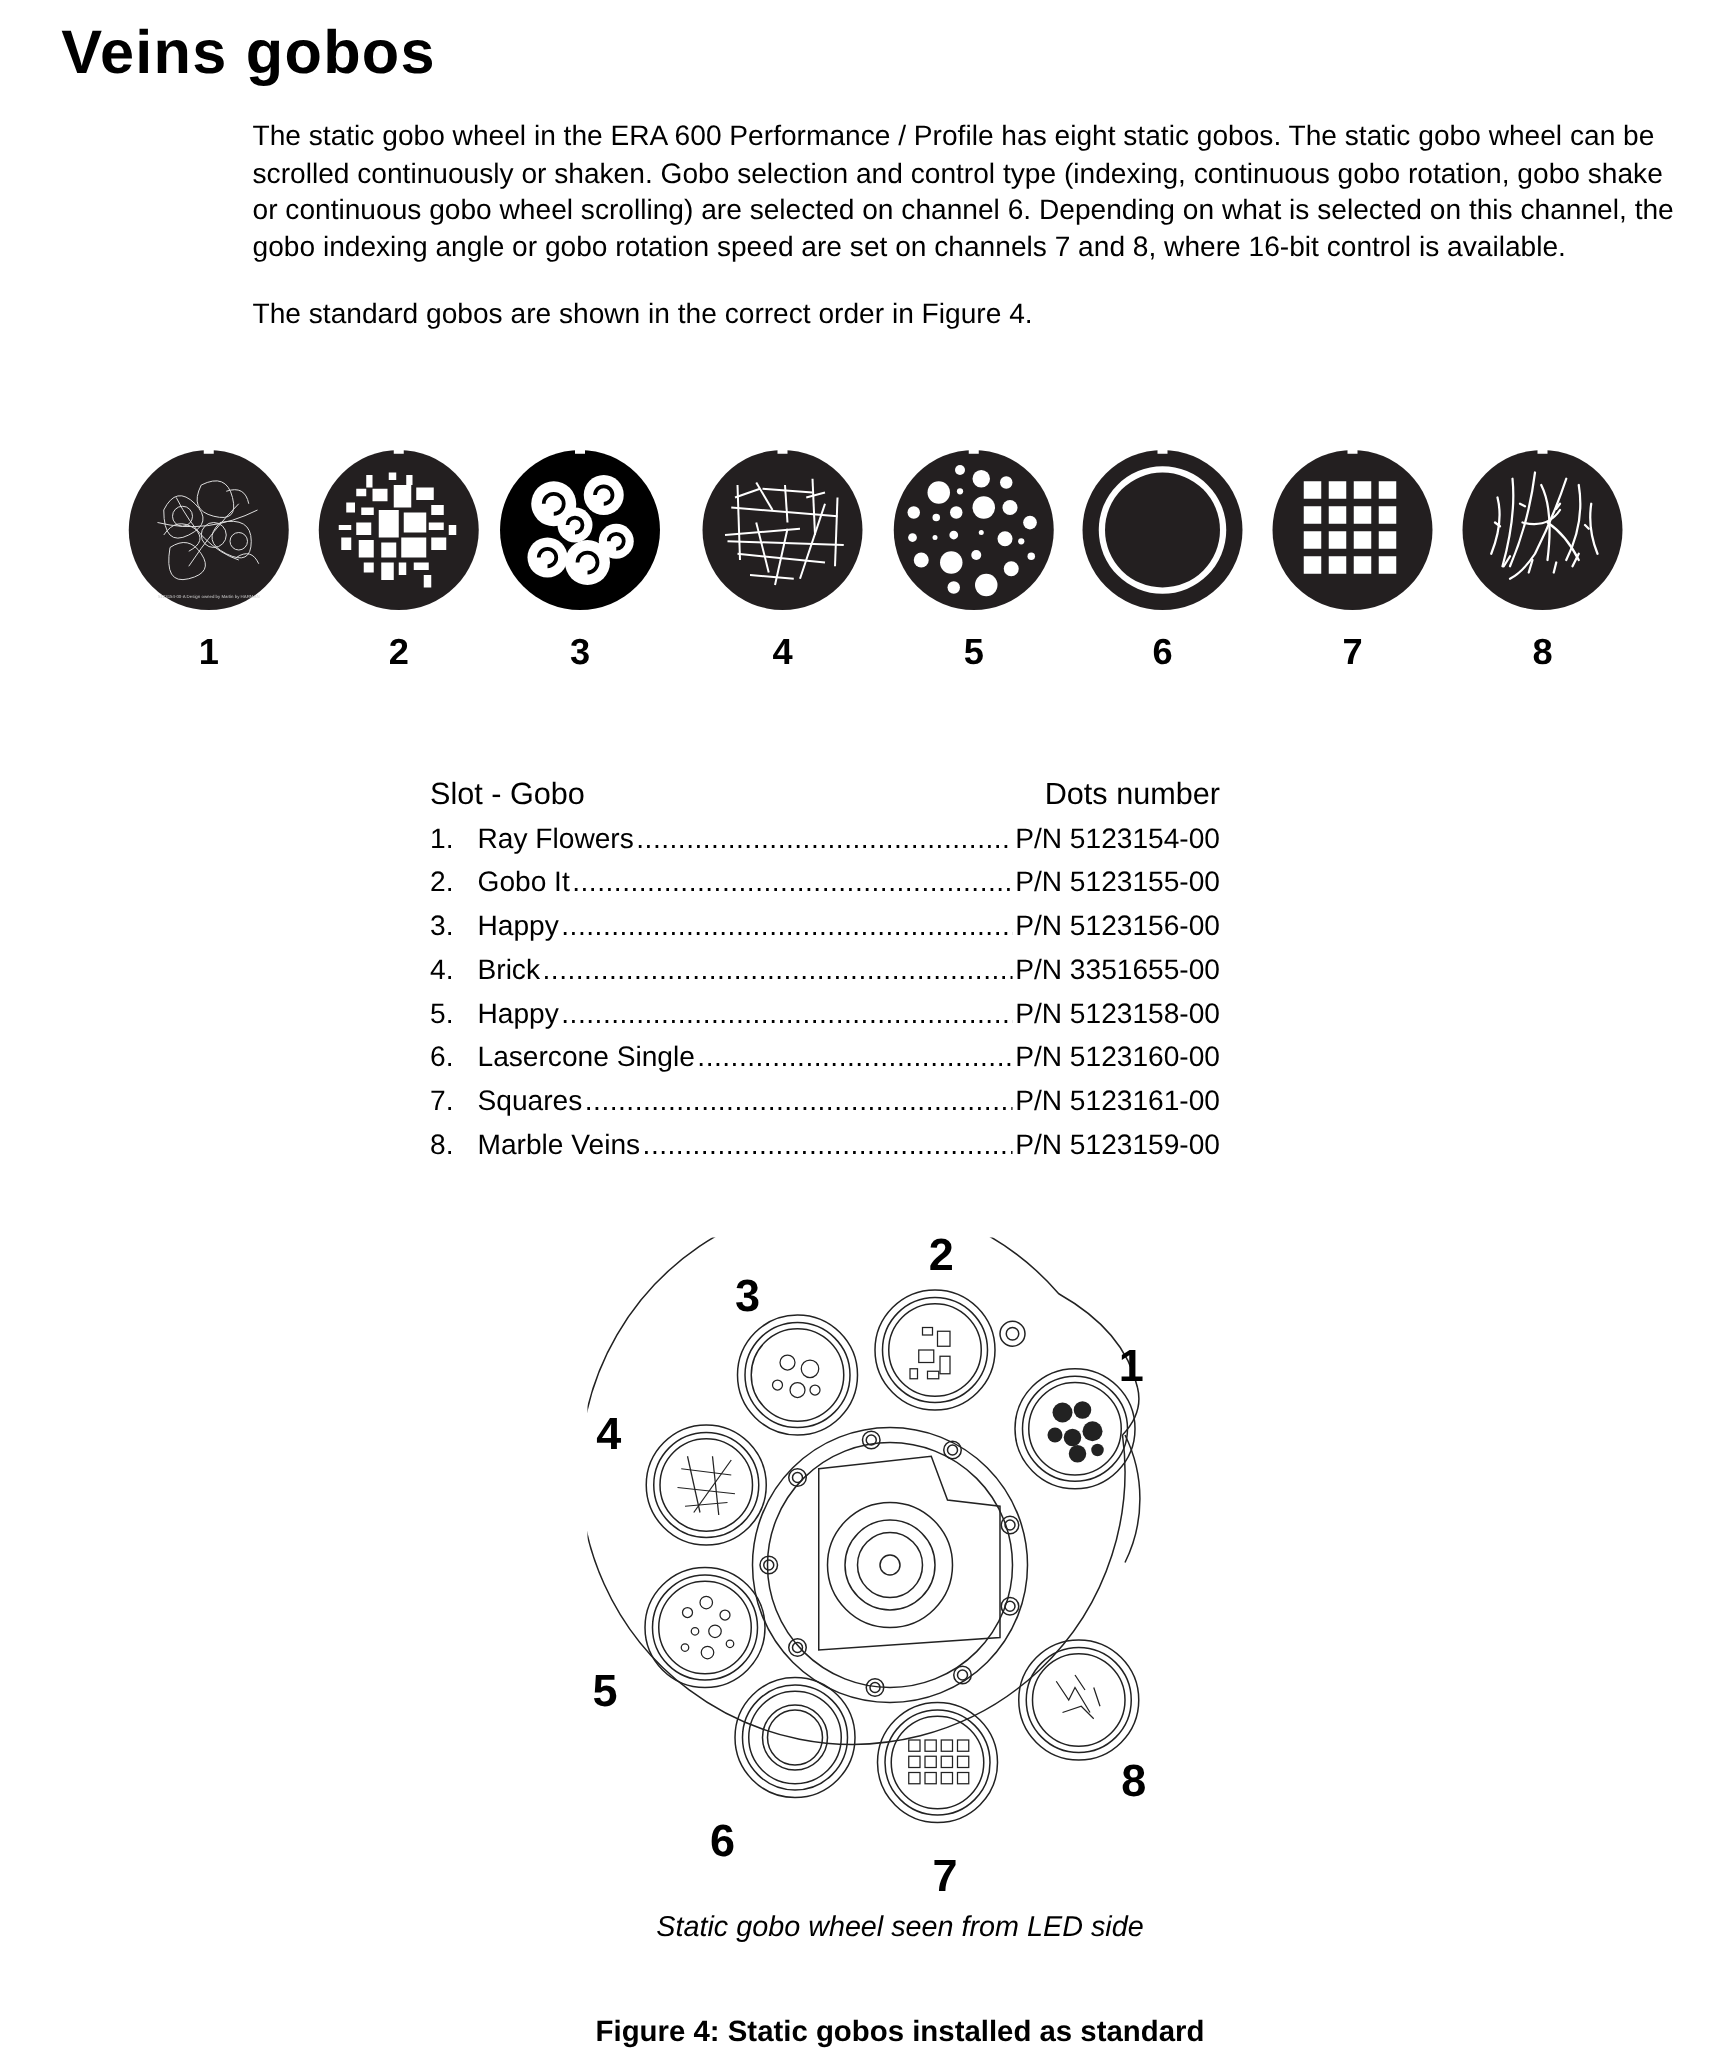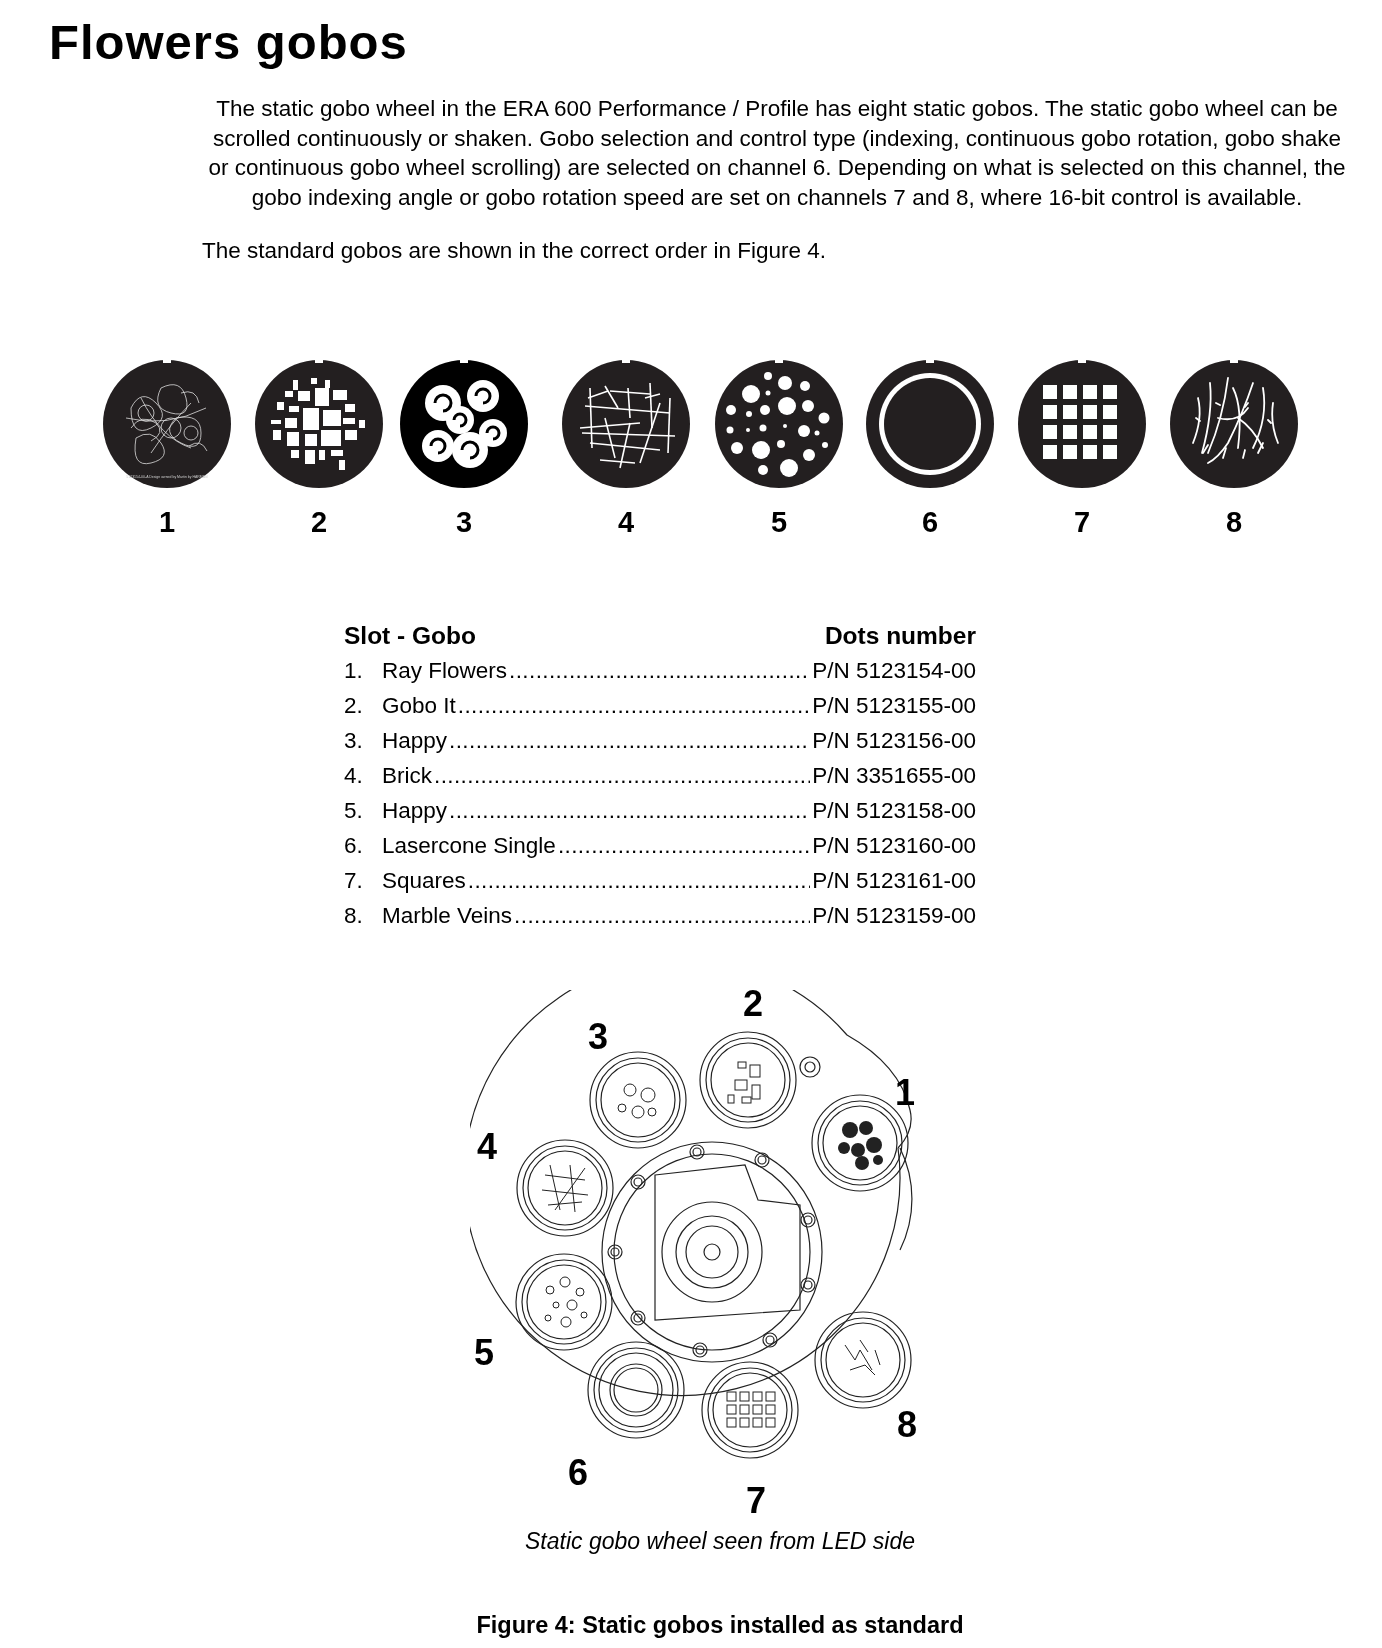--- a/index.html
+++ b/index.html
@@ -2,41 +2,41 @@
 <html><head>
 <meta charset="utf-8">
 <style>
   html, body { margin:0; padding:0; background:#ffffff; }
   body { width:1382px; height:1648px; position:relative; overflow:hidden; color:#000;
          font-family:"Liberation Sans", sans-serif; }
   .abs { position:absolute; }
   h1.title { position:absolute; left:49px; top:14px; margin:0; font-size:49px; font-weight:bold;
              letter-spacing:1px; font-family:"Liberation Sans", sans-serif; }
   .para { position:absolute; left:202px; width:1150px; font-size:22.5px; line-height:29.5px; margin:0; }
-  .para1 { top:94px;text-align:center; }
+  .para1 { top:94px; }
   .para2 { top:236px; }
   .gobo-strip { position:absolute; left:0; top:358px; width:1382px; height:190px; }
   .gobo { position:absolute; top:0; width:132px; height:132px; }
   .gobo-num { position:absolute; top:148px; width:40px; text-align:center; font-size:29px; font-weight:bold; }
   .table { position:absolute; left:344px; top:622px; width:632px; font-size:22.5px; }
-  .thead { display:flex; justify-content:space-between; font-weight:bold; font-size:24.5px; height:36px; }
+  .thead { display:flex; justify-content:space-between; font-weight:normal; font-size:24.5px; height:36px; }
   .row { display:flex; align-items:baseline; height:35px; white-space:nowrap; }
   .row .n { width:38px; }
   .row .name { }
   .row .dots { flex:1; overflow:hidden; white-space:nowrap; margin:0 2px; }
   .row .dots::before { content:"..................................................................................................................................................................................."; letter-spacing:0.4px; }
   .row .pn { }
   .wnum { position:absolute; font-size:36px; font-weight:bold; }
   .caption { position:absolute; top:1528px; left:0; width:1440px; text-align:center; font-size:23px; font-style:italic; }
   .figcap { position:absolute; top:1612px; left:0; width:1440px; text-align:center; font-size:23.5px; font-weight:bold; }
 </style>
 </head>
 <body>
 
-<h1 class="title">Flowers gobos</h1>
+<h1 class="title">Veins gobos</h1>
 
 <p class="para para1">The static gobo wheel in the ERA 600 Performance / Profile has eight static gobos. The static gobo wheel can be scrolled continuously or shaken. Gobo selection and control type (indexing, continuous gobo rotation, gobo shake or continuous gobo wheel scrolling) are selected on channel 6. Depending on what is selected on this channel, the gobo indexing angle or gobo rotation speed are set on channels 7 and 8, where 16-bit control is available.</p>
 <p class="para para2">The standard gobos are shown in the correct order in Figure 4.</p>
 
 <div class="gobo-strip">
 
   <svg class="gobo" style="left:101px" viewBox="0 0 132 132">
     <circle cx="66" cy="66" r="64" fill="#231f20"></circle>
       <rect x="62" y="0" width="8" height="5" fill="#fff"></rect>
     <g fill="none" stroke="#ddd" stroke-width="0.8">

